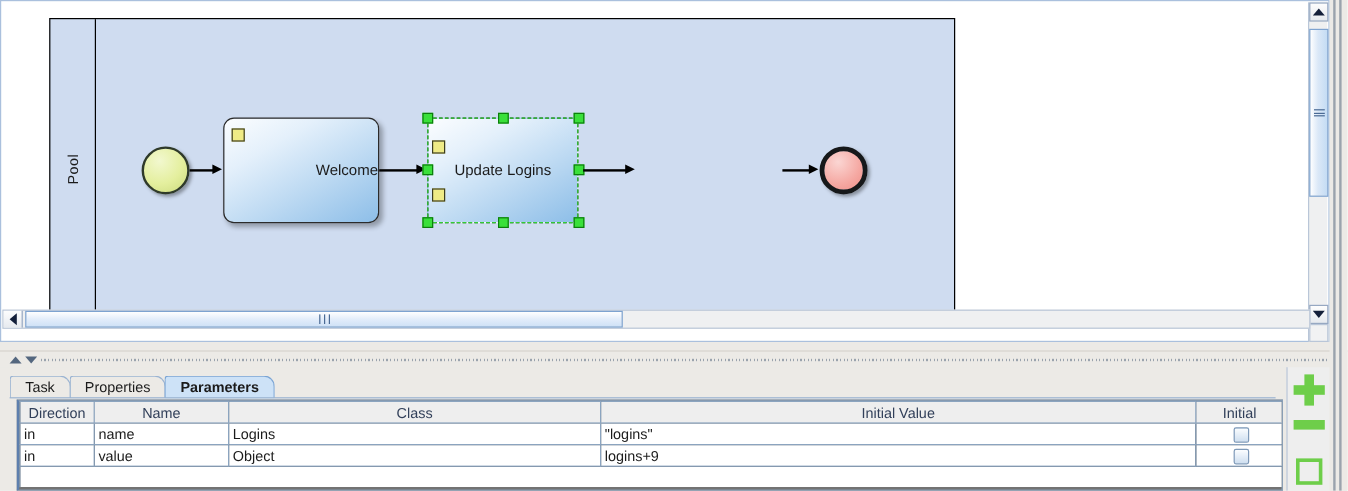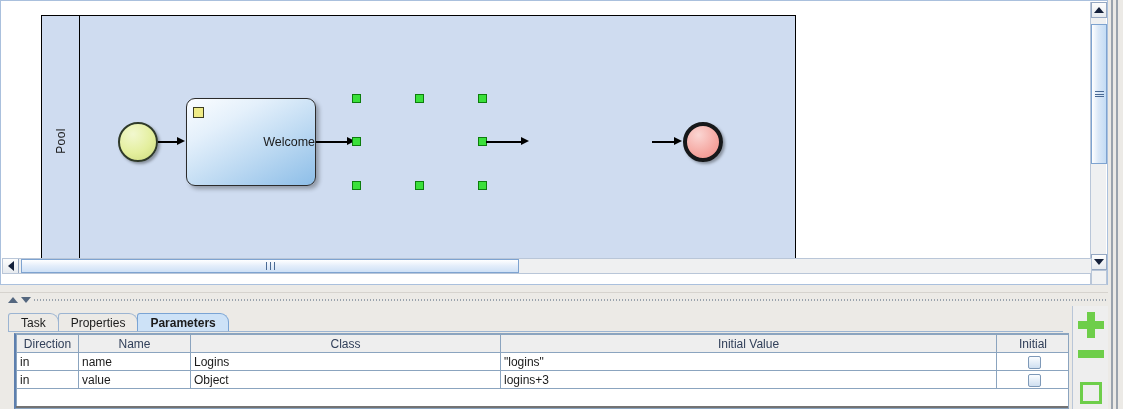--- a/index.html
+++ b/index.html
@@ -163,20 +163,25 @@
       <div class="arrow" style="left:174px;top:134px;"></div>
 
       <div class="task" id="task-welcome">
         <div class="task-marker"></div>
         <span class="task-label">Welcome</span>
       </div>
 
       <div class="conn" style="left:313px;top:138px;width:32px;"></div>
       <div class="arrow" style="left:344px;top:134px;"></div>
 
+      <div class="task-selected">
+        <span class="task-label">Update Logins</span>
+        <div class="sel-marker" style="top:18px;"></div>
+        <div class="sel-marker" style="top:58px;"></div>
+      </div>
 
       <div class="handle" style="left:349px;top:91px;"></div>
       <div class="handle" style="left:412px;top:91px;"></div>
       <div class="handle" style="left:475px;top:91px;"></div>
       <div class="handle" style="left:349px;top:134px;"></div>
       <div class="handle" style="left:475px;top:134px;"></div>
       <div class="handle" style="left:349px;top:178px;"></div>
       <div class="handle" style="left:412px;top:178px;"></div>
       <div class="handle" style="left:475px;top:178px;"></div>
 
@@ -259,21 +264,21 @@
             <td>Logins</td>
             <td>"logins"</td>
             <td class="c-center">
               <span class="chk"></span>
             </td>
           </tr>
           <tr>
             <td>in</td>
             <td>value</td>
             <td>Object</td>
-            <td>logins+3</td>
+            <td>logins+9</td>
             <td class="c-center">
               <span class="chk"></span>
             </td>
           </tr>
           <tr>
             <td class="tbl-filler" colspan="5" style="border:none;border-left:1px solid #8ba4bf;"></td>
           </tr>
         </tbody>
       </table>
     </div>

